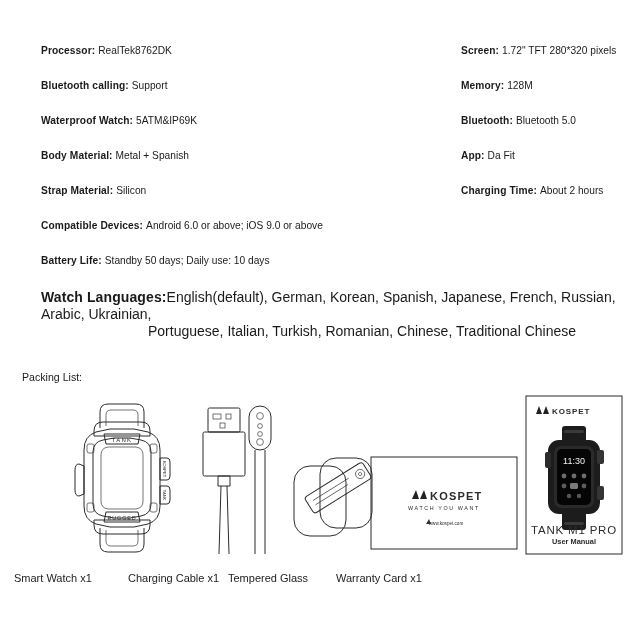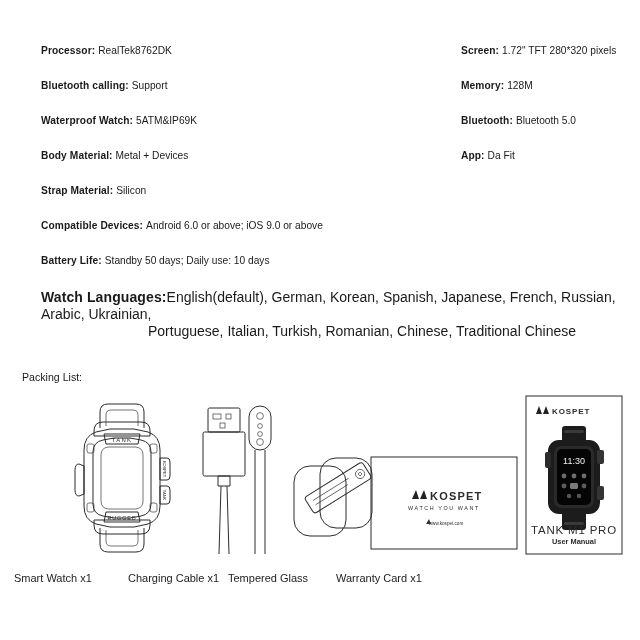--- a/index.html
+++ b/index.html
@@ -155,30 +155,33 @@
     <div class="spec-cell left">
       <span class="spec-label">Waterproof Watch:</span><span class="spec-value">5ATM&amp;IP69K</span>
     </div>
     <div class="spec-cell right">
       <span class="spec-label">Bluetooth:</span><span class="spec-value">Bluetooth 5.0</span>
     </div>
   </div>
 
   <div class="spec-row">
     <div class="spec-cell left">
-      <span class="spec-label">Body Material:</span><span class="spec-value">Metal + Devices</span>
+      <span class="spec-label">Body Material:</span><span class="spec-value">Metal + Spanish</span>
     </div>
     <div class="spec-cell right">
       <span class="spec-label">App:</span><span class="spec-value">Da Fit</span>
     </div>
   </div>
 
   <div class="spec-row">
     <div class="spec-cell left">
       <span class="spec-label">Strap Material:</span><span class="spec-value">Silicon</span>
+    </div>
+    <div class="spec-cell right">
+      <span class="spec-label">Charging Time:</span><span class="spec-value">About 2 hours</span>
     </div>
   </div>
 
   <div class="spec-wide">
     <span class="spec-label">Compatible Devices:</span><span class="spec-value">Android 6.0 or above; iOS 9.0 or above</span>
   </div>
 
   <div class="spec-wide">
     <span class="spec-label">Battery Life:</span><span class="spec-value">Standby 50 days;  Daily use: 10 days</span>
   </div>

